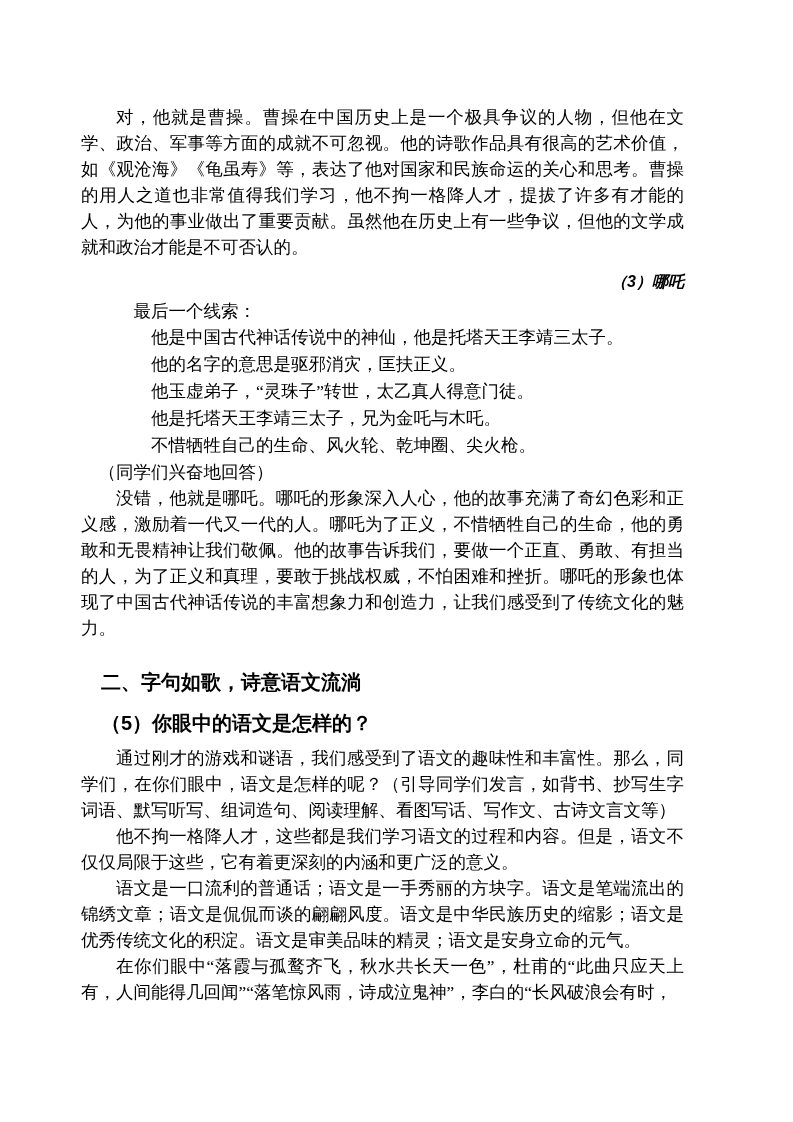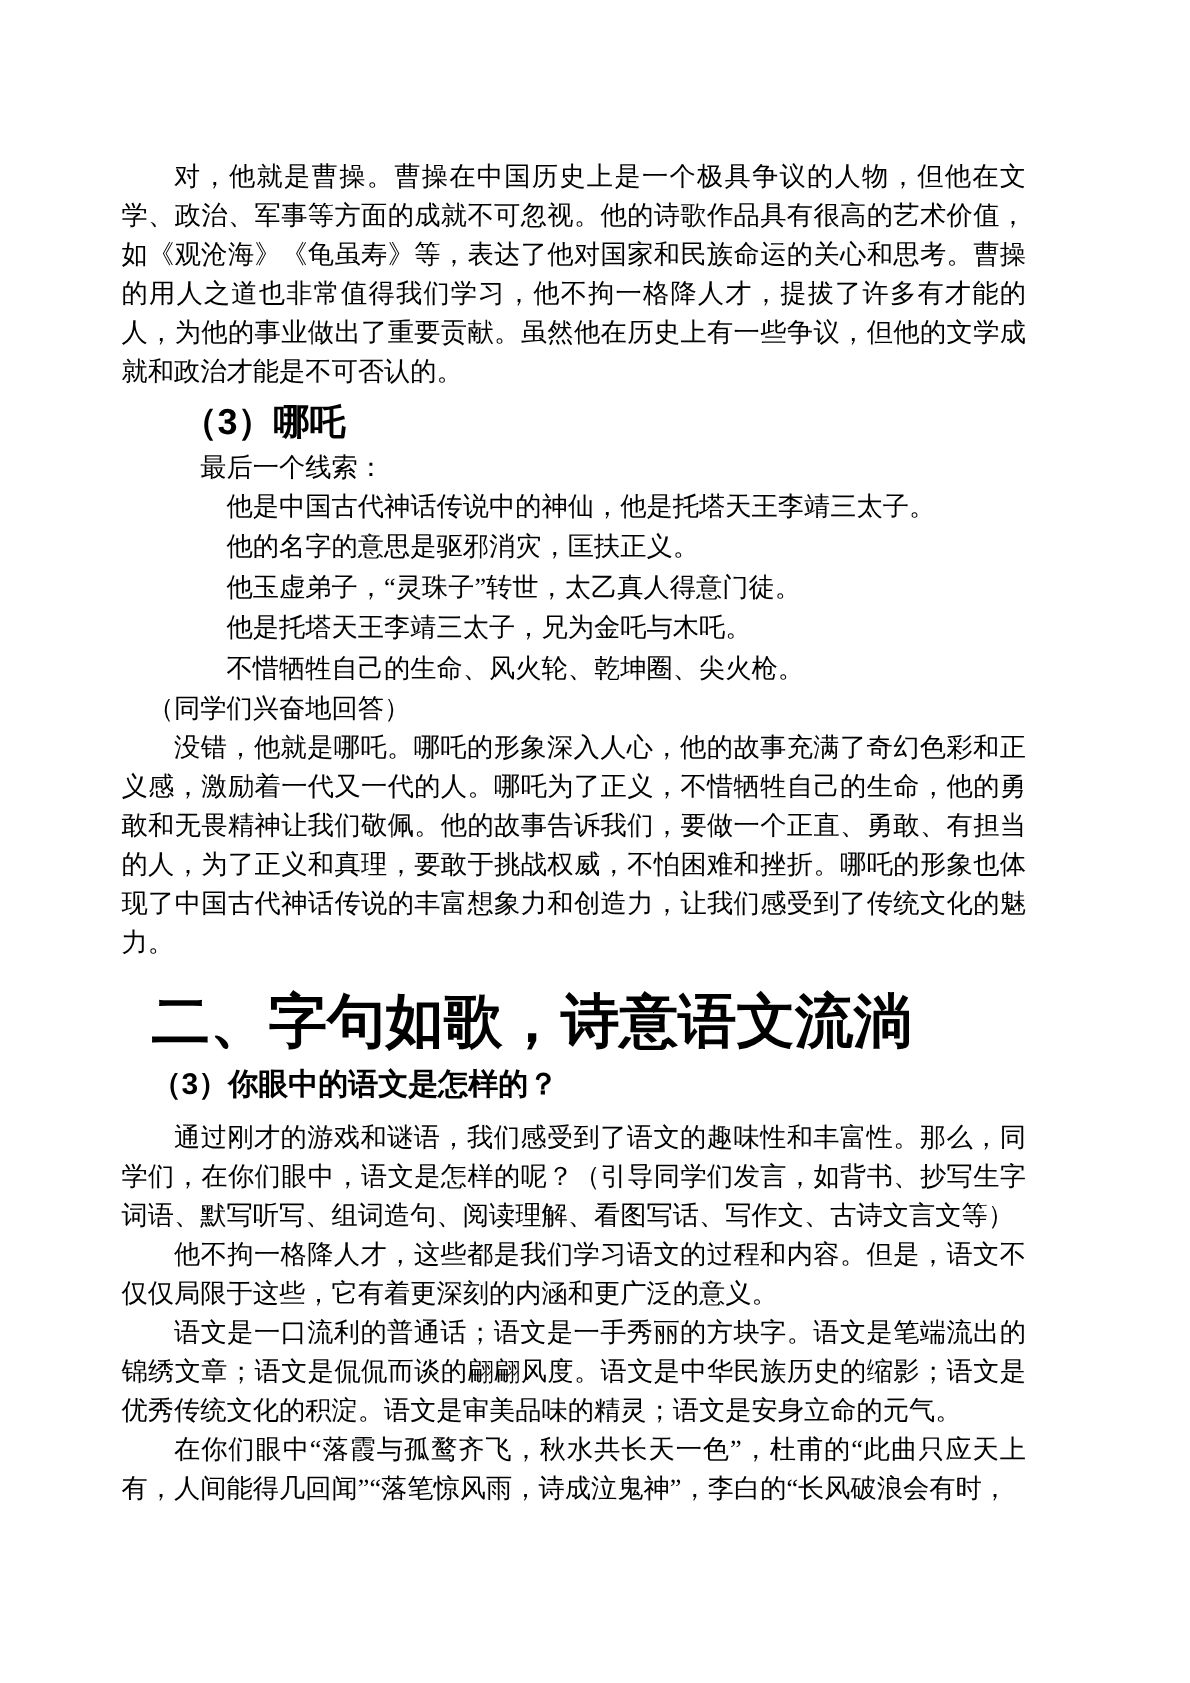--- a/index.html
+++ b/index.html
@@ -27,23 +27,24 @@
     text-justify: inter-ideograph;
   }
   .para {
     margin: 0;
     text-indent: 2em;
   }
   .heading-3 {
     margin: 8px 0 0 40px;
     font-family: "Liberation Sans", "DejaVu Sans", sans-serif;
     font-weight: bold;
-    font-size: 24px;
+    font-size: 16px;
     line-height: 28px;
-    text-align: left;
+    text-align: right;
+    font-style: italic;
   }
   .clue-intro {
     margin: 2px 0 0 0;
     text-indent: 3em;
   }
   .clue-list {
     margin: 0;
   }
   .clue-line {
     margin: 0 0 0 70px;
@@ -51,21 +52,21 @@
     text-align: left;
   }
   .aside-line {
     margin: 0;
     text-indent: 1em;
   }
   .heading-2 {
     margin: 22px 0 0 20px;
     font-family: "Liberation Sans", "DejaVu Sans", sans-serif;
     font-weight: bold;
-    font-size: 39px;
+    font-size: 20px;
     line-height: 38px;
     text-align: left;
   }
   .heading-3b {
     margin: 8px 0 0 20px;
     font-family: "Liberation Sans", "DejaVu Sans", sans-serif;
     font-weight: bold;
     font-size: 20px;
     line-height: 28px;
     text-align: left;
@@ -93,21 +94,21 @@
       <div class="clue-line">他是托塔天王李靖三太子，兄为金吒与木吒。</div>
       <div class="clue-line">不惜牺牲自己的生命、风火轮、乾坤圈、尖火枪。</div>
     </div>
 
     <p class="aside-line">（同学们兴奋地回答）</p>
 
     <p class="para">没错，他就是哪吒。哪吒的形象深入人心，他的故事充满了奇幻色彩和正义感，激励着一代又一代的人。哪吒为了正义，不惜牺牲自己的生命，他的勇敢和无畏精神让我们敬佩。他的故事告诉我们，要做一个正直、勇敢、有担当的人，为了正义和真理，要敢于挑战权威，不怕困难和挫折。哪吒的形象也体现了中国古代神话传说的丰富想象力和创造力，让我们感受到了传统文化的魅力。</p>
 
     <div class="heading-2">二、字句如歌，诗意语文流淌</div>
 
-    <div class="heading-3b">（3）你眼中的语文是怎样的？</div>
+    <div class="heading-3b">（5）你眼中的语文是怎样的？</div>
 
     <p class="para after-heading">通过刚才的游戏和谜语，我们感受到了语文的趣味性和丰富性。那么，同学们，在你们眼中，语文是怎样的呢？（引导同学们发言，如背书、抄写生字词语、默写听写、组词造句、阅读理解、看图写话、写作文、古诗文言文等）</p>
 
     <p class="para">他不拘一格降人才，这些都是我们学习语文的过程和内容。但是，语文不仅仅局限于这些，它有着更深刻的内涵和更广泛的意义。</p>
 
     <p class="para">语文是一口流利的普通话；语文是一手秀丽的方块字。语文是笔端流出的锦绣文章；语文是侃侃而谈的翩翩风度。语文是中华民族历史的缩影；语文是优秀传统文化的积淀。语文是审美品味的精灵；语文是安身立命的元气。</p>
 
     <p class="para">在你们眼中“落霞与孤鹜齐飞，秋水共长天一色”，杜甫的“此曲只应天上有，人间能得几回闻”“落笔惊风雨，诗成泣鬼神”，李白的“长风破浪会有时，</p>
 
   </div>

